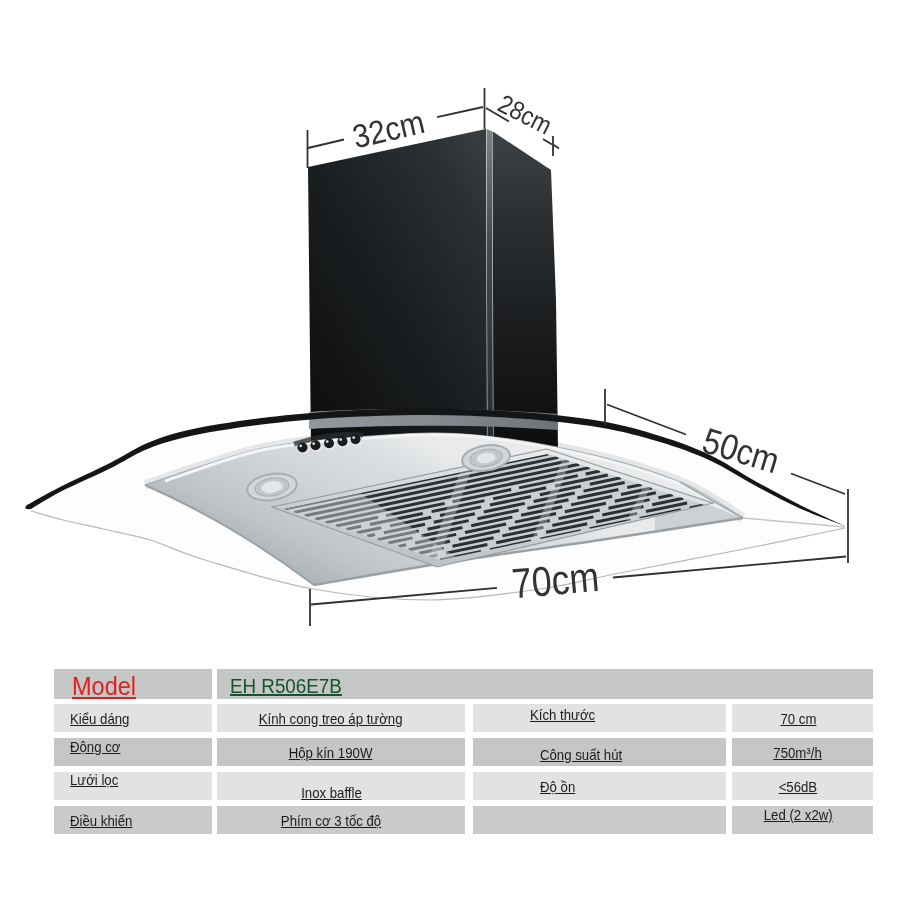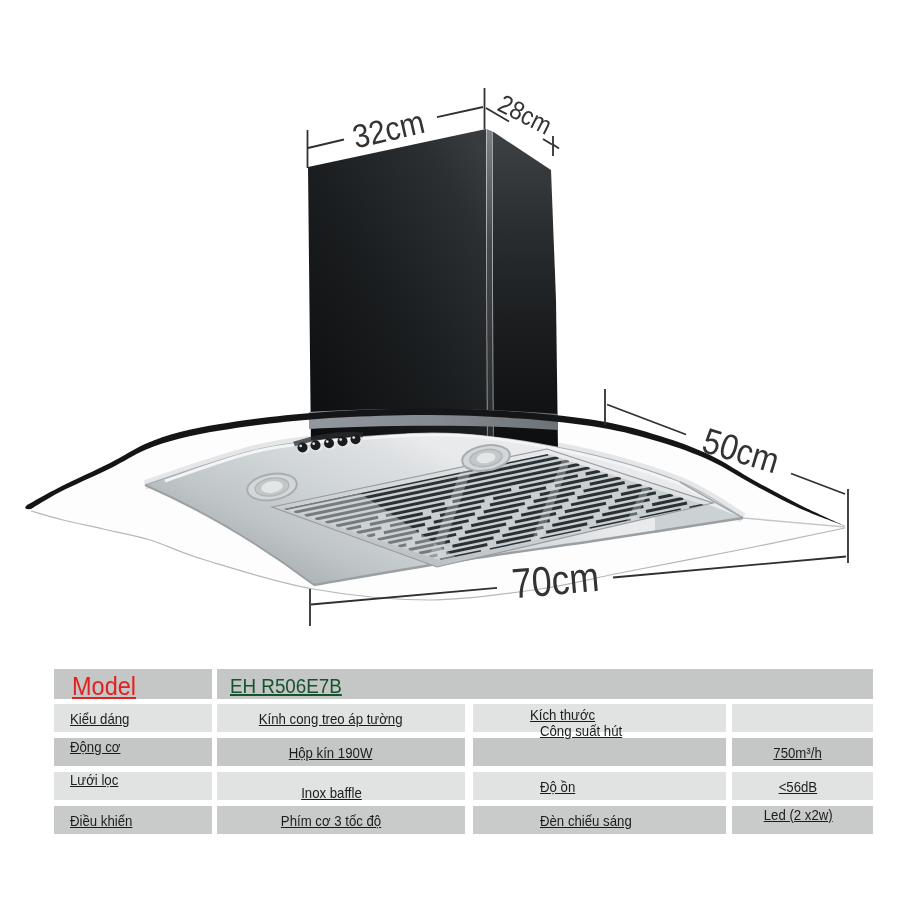--- a/index.html
+++ b/index.html
@@ -204,31 +204,34 @@
     </div>
 <div style="position:absolute;left:217px;top:704px;width:248px;height:28px;background:#e1e2e2"></div>
 <div class="cell lbl" style="left:217px;top:704px;width:228px;height:28px;justify-content:center">
       <span class="innerc">Kính cong treo áp tường</span>
     </div>
 <div style="position:absolute;left:473px;top:704px;width:253px;height:28px;background:#e1e2e2"></div>
 <div class="cell lbl" style="left:530px;top:704px;height:20px">
       <span class="inner">Kích thước</span>
     </div>
 <div style="position:absolute;left:732px;top:704px;width:141px;height:28px;background:#e1e2e2"></div>
+<div class="cell lbl" style="left:732px;top:704px;width:132px;height:28px;justify-content:center">
+      <span class="innerc">70 cm</span>
+    </div>
 
 <div style="position:absolute;left:54px;top:738px;width:158px;height:28px;background:#c5c6c6"></div>
 <div class="cell lbl" style="left:70px;top:738px;height:16px">
       <span class="inner">Động cơ</span>
     </div>
 <div style="position:absolute;left:217px;top:738px;width:248px;height:28px;background:#c5c6c6"></div>
 <div class="cell lbl" style="left:217px;top:738px;width:228px;height:28px;justify-content:center">
       <span class="innerc">Hộp kín 190W</span>
     </div>
 <div style="position:absolute;left:473px;top:738px;width:253px;height:28px;background:#c5c6c6"></div>
-<div class="cell lbl" style="left:540px;top:714px;height:32px">
+<div class="cell lbl" style="left:540px;top:738px;height:32px">
       <span class="inner">Công suất hút</span>
     </div>
 <div style="position:absolute;left:732px;top:738px;width:141px;height:28px;background:#c5c6c6"></div>
 <div class="cell lbl" style="left:732px;top:738px;width:132px;height:28px;justify-content:center">
       <span class="innerc">750m³/h</span>
     </div>
 
 <div style="position:absolute;left:54px;top:772px;width:158px;height:28px;background:#e1e2e2"></div>
 <div class="cell lbl" style="left:70px;top:772px;height:15px">
       <span class="inner">Lưới lọc</span>
@@ -248,20 +251,17 @@
 
 <div style="position:absolute;left:54px;top:806px;width:158px;height:28px;background:#c9caca"></div>
 <div class="cell lbl" style="left:70px;top:806px;height:28px">
       <span class="inner">Điều khiển</span>
     </div>
 <div style="position:absolute;left:217px;top:806px;width:248px;height:28px;background:#c9caca"></div>
 <div class="cell lbl" style="left:217px;top:806px;width:228px;height:28px;justify-content:center">
       <span class="innerc">Phím cơ 3 tốc độ</span>
     </div>
 <div style="position:absolute;left:473px;top:806px;width:253px;height:28px;background:#c9caca"></div>
-<div class="cell lbl" style="left:540px;top:806px;height:28px">
-      <span class="inner">Đèn chiếu sáng</span>
-    </div>
 <div style="position:absolute;left:732px;top:806px;width:141px;height:28px;background:#c9caca"></div>
 <div class="cell lbl" style="left:732px;top:806px;width:132px;height:16px;justify-content:center">
       <span class="innerc">Led (2 x2w)</span>
     </div>
 </div>
 
 </body></html>

